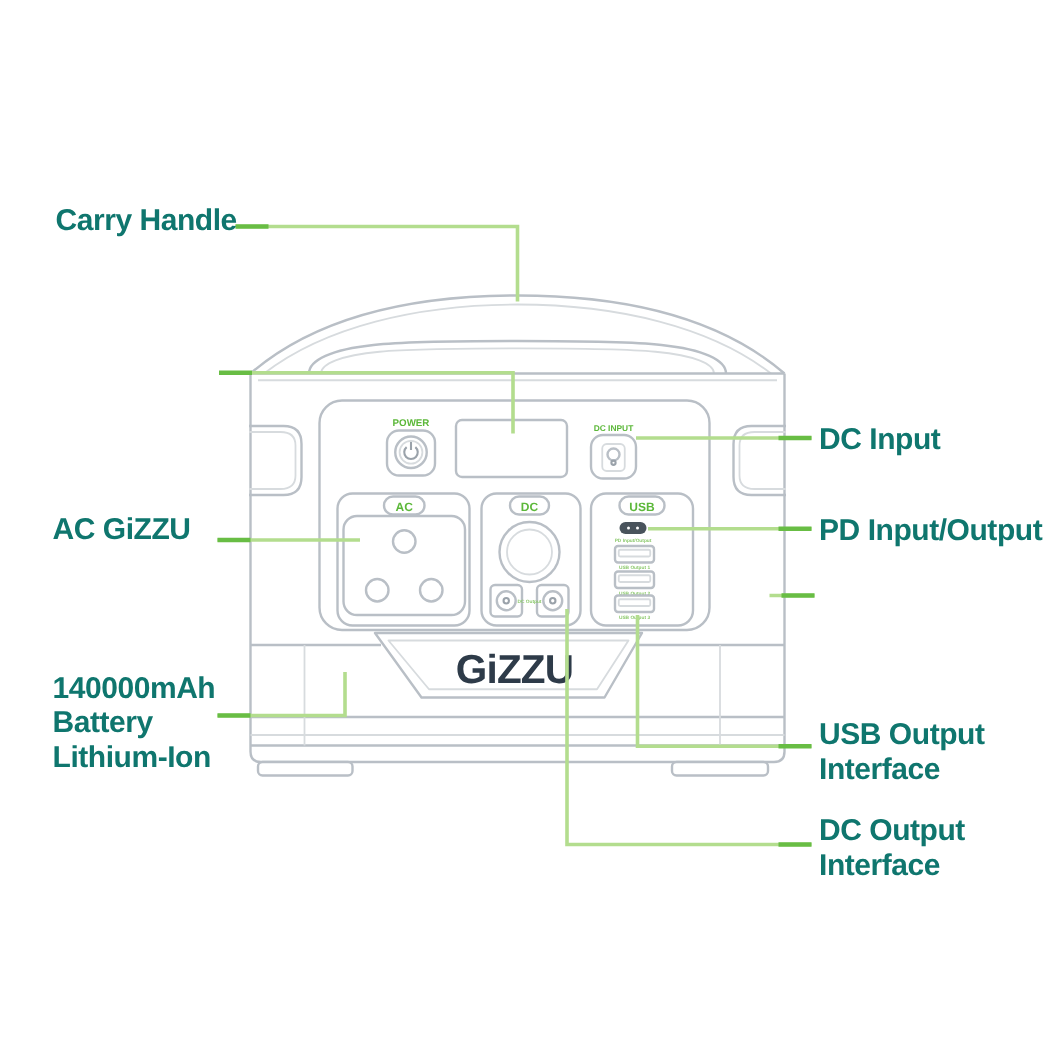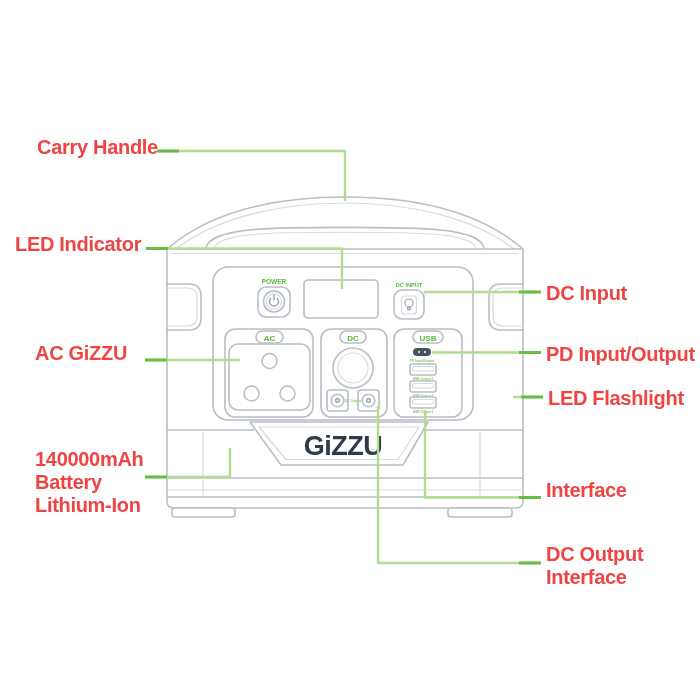--- a/index.html
+++ b/index.html
@@ -15,21 +15,21 @@
   .fill-white{fill:#ffffff;}
   
   .t-green{fill:#5cb83a;font-weight:700;font-family:"Liberation Sans",sans-serif;}
   .t-micro{fill:#8cc96d;font-weight:700;font-size:3.2px;font-family:"Liberation Sans",sans-serif;}
   .t-logo{fill:#2e3b49;font-weight:700;font-size:27px;letter-spacing:-0.5px;font-family:"Liberation Sans",sans-serif;}
   
   .c-light{stroke:#b3dd8e;stroke-width:2.4;fill:none;}
   .c-bright{stroke:#68bd44;stroke-width:3;fill:none;}
   
   .callout{
-    position:absolute;color:#ef4444;font-size:20px;font-weight:700;
+    position:absolute;color:#0f766e;font-size:20px;font-weight:700;
     letter-spacing:-0.3px;line-height:23px;white-space:nowrap;
   }
   .callout span{display:block;}
 </style>
 </head>
 <body>
 
 <div class="stage">
 
   <svg width="700" height="700" viewBox="0 0 700 700">
@@ -183,47 +183,42 @@
 
       <path class="c-light" d="M378,406 V563 H541"></path>
       <path class="c-bright" d="M519,563 H541"></path>
     </g>
   </svg>
 
   <div class="callout" style="left:37px;top:136px">
     <span>Carry Handle</span>
   </div>
 
-  <div class="callout" style="left:15px;top:233px">
-    <span>LED Indicator</span>
-  </div>
 
   <div class="callout" style="left:35px;top:342px">
     <span>AC GiZZU</span>
   </div>
 
   <div class="callout" style="left:35px;top:448px">
     <span>140000mAh</span>
     <span>Battery</span>
     <span>Lithium-Ion</span>
   </div>
 
   <div class="callout" style="left:546px;top:282px">
     <span>DC Input</span>
   </div>
 
   <div class="callout" style="left:546px;top:343px">
     <span>PD Input/Output</span>
   </div>
 
-  <div class="callout" style="left:548px;top:387px">
-    <span>LED Flashlight</span>
-  </div>
 
   <div class="callout" style="left:546px;top:479px">
+    <span>USB Output</span>
     <span>Interface</span>
   </div>
 
   <div class="callout" style="left:546px;top:543px">
     <span>DC Output</span>
     <span>Interface</span>
   </div>
 
 </div>
 

